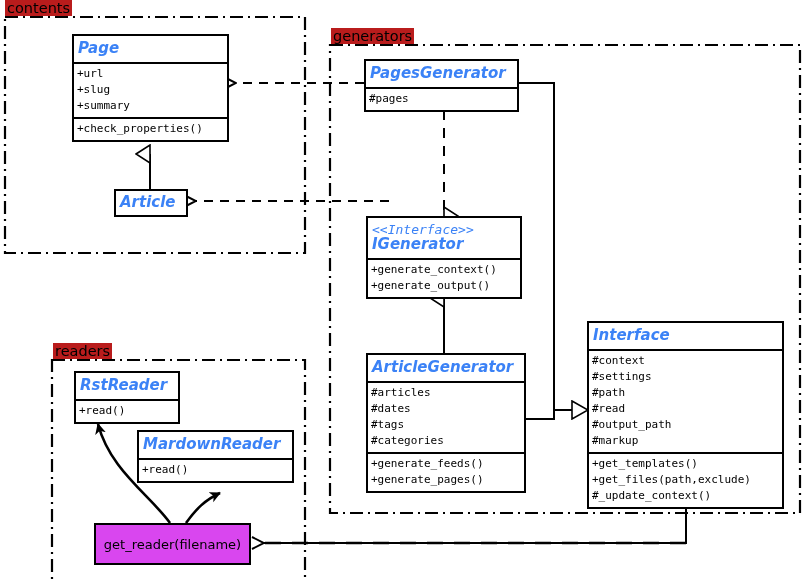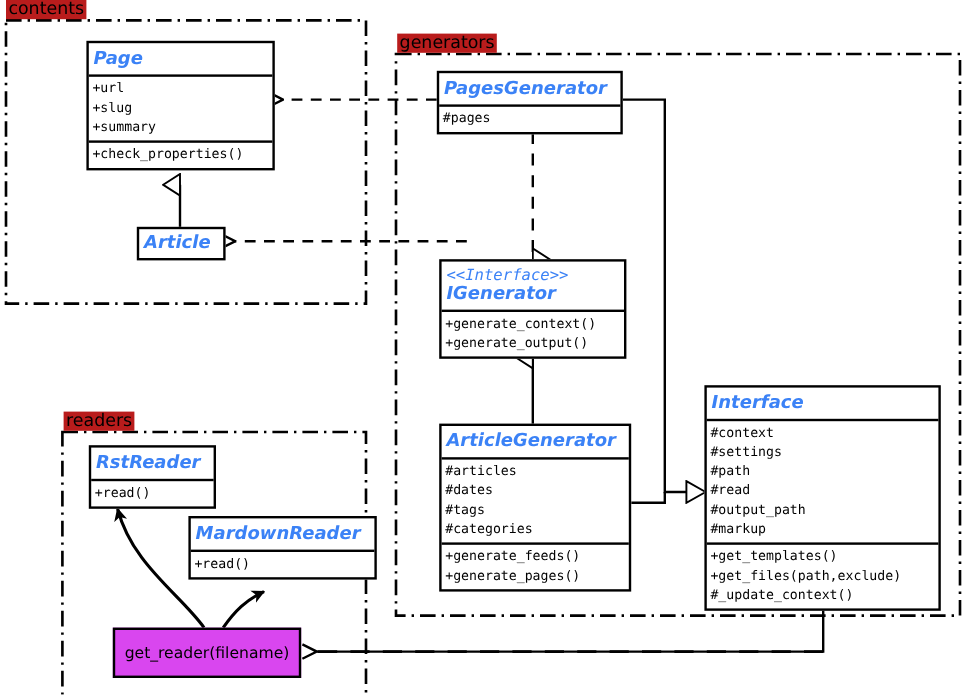--- a/index.html
+++ b/index.html
@@ -235,21 +235,21 @@
     </div>
   </div>
 
   <div class="umlbox" style="left:74px; top:371px; width:106px;">
     <div class="uml-title">RstReader</div>
     <div class="uml-compartment uml-sep">
       <div class="uml-item">+read()</div>
     </div>
   </div>
 
-  <div class="umlbox" style="left:137px; top:430px; width:157px;margin-left:20px;">
+  <div class="umlbox" style="left:137px; top:430px; width:157px;">
     <div class="uml-title">MardownReader</div>
     <div class="uml-compartment uml-sep">
       <div class="uml-item">+read()</div>
     </div>
   </div>
 
   <div class="fnbox" style="left:94px; top:523px; width:157px; height:42px;">
     <span>get_reader(filename)</span>
   </div>
 

